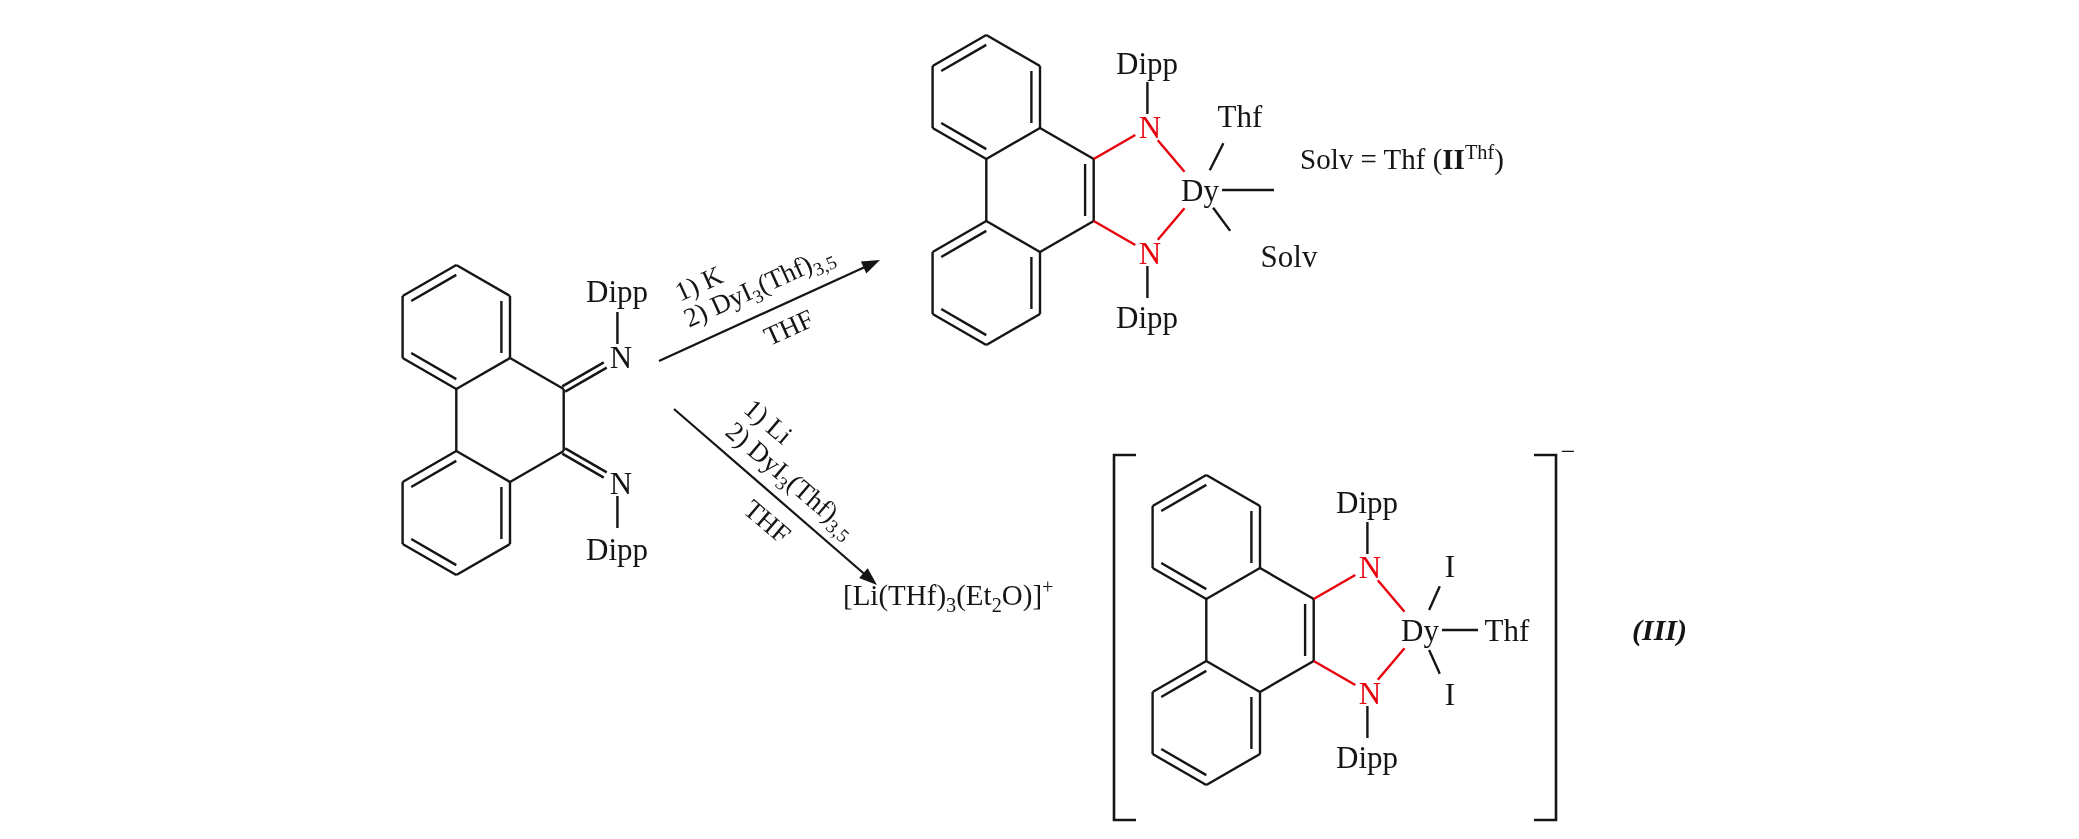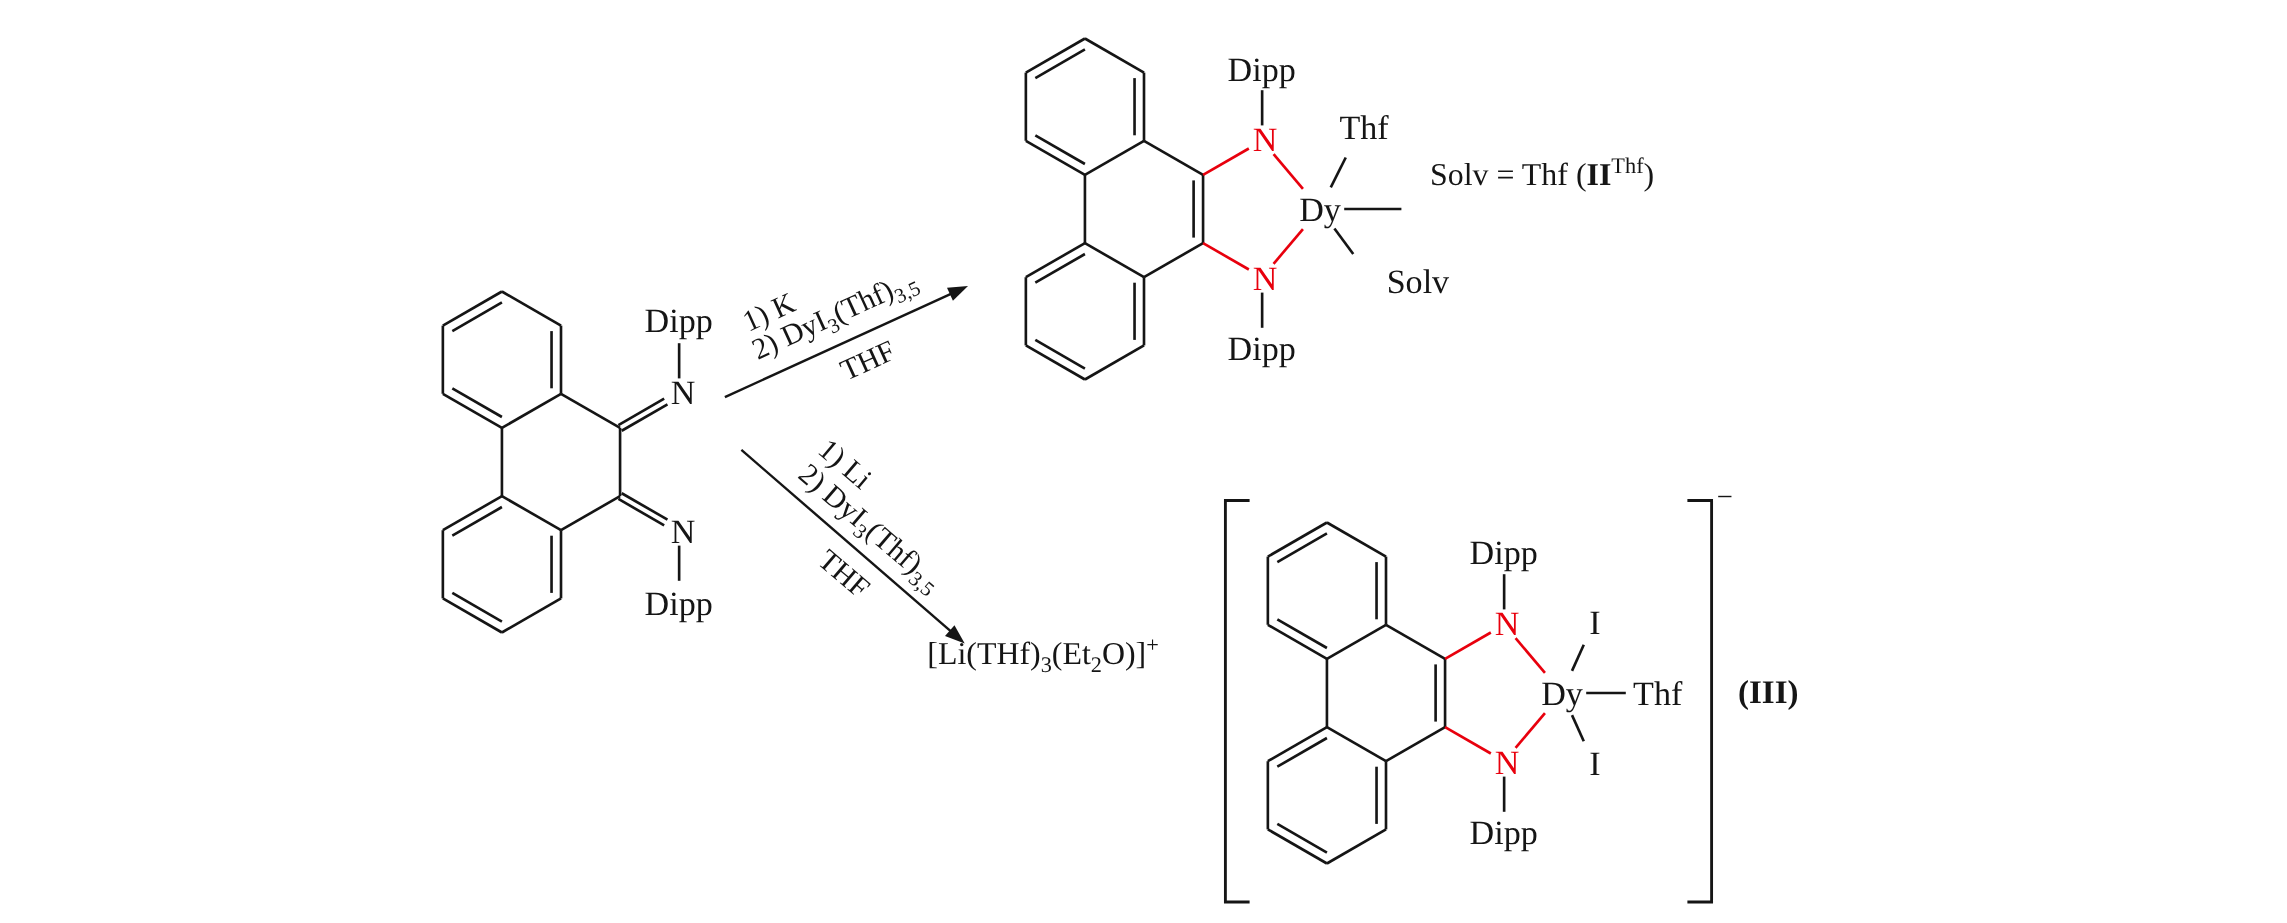--- a/index.html
+++ b/index.html
@@ -181,15 +181,15 @@
   <div class="lbl left big" style="left:843px; top:596px;"><span>[Li(THf)</span><sub>3</sub><span>(Et</span><sub>2</sub><span>O)]</span><sup>+</sup></div>
   <div class="lbl atom" style="left:1367px; top:502px;">Dipp</div>
   <div class="lbl atom red" style="left:1370px; top:567px;">N</div>
   <div class="lbl atom" style="left:1450px; top:566px;">I</div>
   <div class="lbl dy" style="left:1420px; top:630px;">Dy</div>
   <div class="lbl atom" style="left:1507px; top:630px;">Thf</div>
   <div class="lbl atom" style="left:1450px; top:694px;">I</div>
   <div class="lbl atom red" style="left:1370px; top:693px;">N</div>
   <div class="lbl atom" style="left:1367px; top:757px;">Dipp</div>
   <div class="lbl" style="left:1568px; top:452px; font-size:26px;">−</div>
-  <div class="lbl left bold" style="left:1580px; top:630px;">(III)</div>
+  <div class="lbl left bold" style="left:1632px; top:630px;font-style:italic;">(III)</div>
 
 </div>
 
 </body></html>

